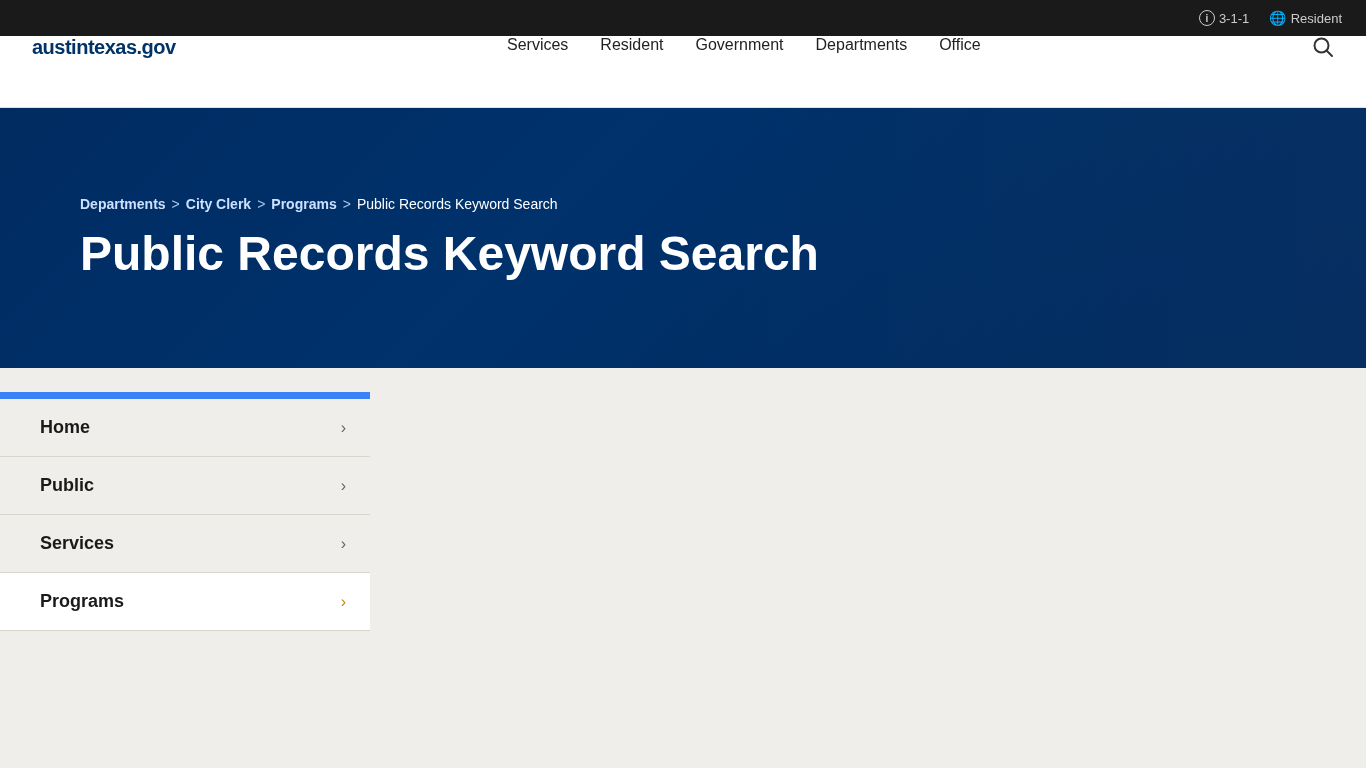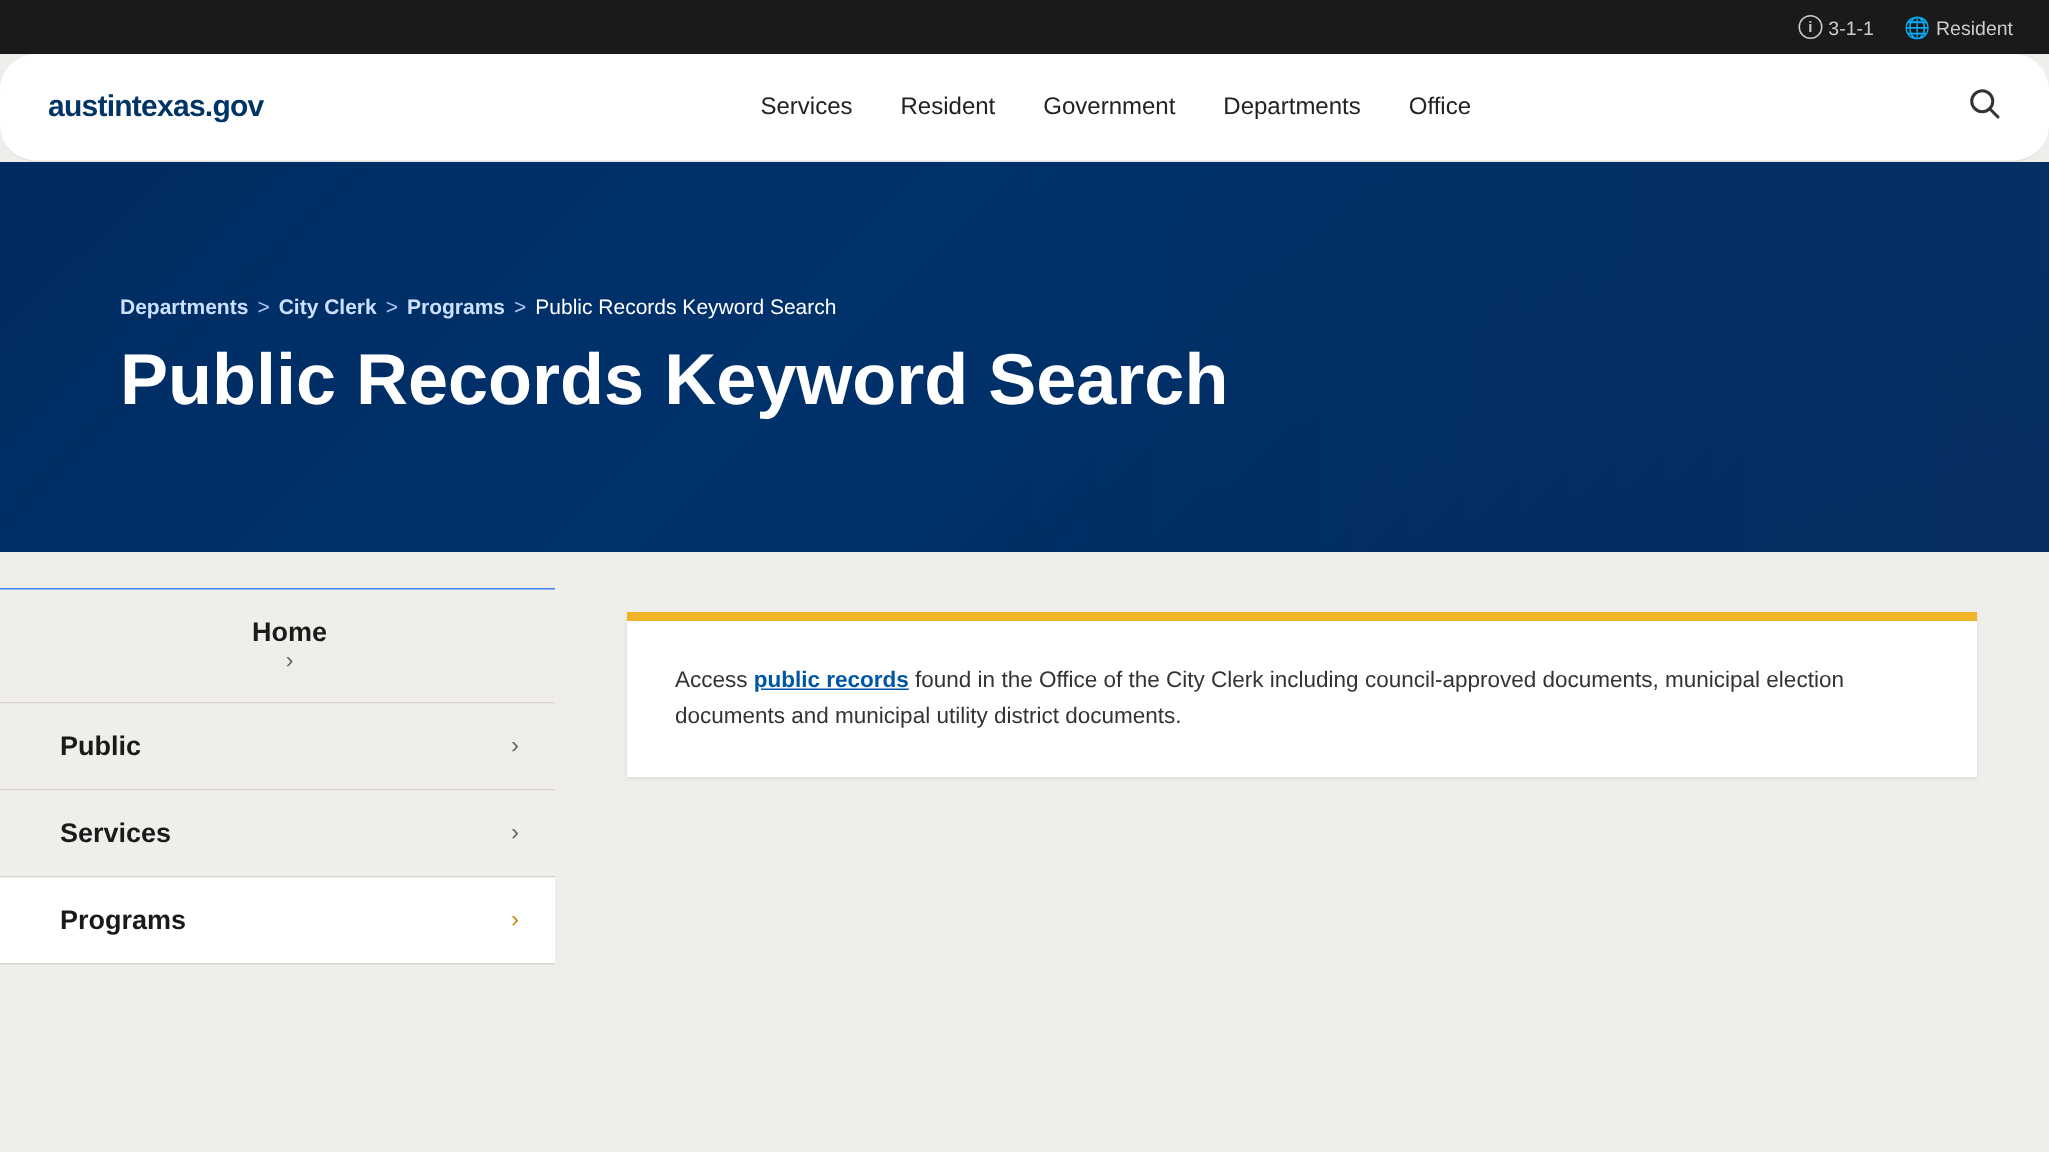--- a/index.html
+++ b/index.html
@@ -37,25 +37,24 @@
     }
     .globe-icon {
       font-size: 14px;
     }
 
     
     .main-nav {
       background: #fff;
       height: 72px;
       display: flex;
-      align-items: center;
+      align-items: flex-start;
       justify-content: space-between;
       padding: 0 32px;
       border-bottom: 1px solid #e0e0e0;
-      border-radius: 24px;
     }
     .site-logo {
       font-size: 20px;
       font-weight: bold;
       color: #003366;
       letter-spacing: -0.5px;
     }
     .nav-links {
       display: flex;
       align-items: center;
@@ -155,22 +154,21 @@
     .sidebar-item {
       display: flex;
       align-items: center;
       justify-content: space-between;
       padding: 18px 24px 18px 40px;
       border-bottom: 1px solid #d8d4ce;
       cursor: pointer;
       background: #f0eeeb;
     }
     .sidebar-item:first-child {
-      border-top: 1px solid #3b82f6;
-      flex-direction: column;
+      border-top: 7px solid #3b82f6;
     }
     .sidebar-item.active {
       background: #fff;
       border-left: none;
     }
     .sidebar-item-label {
       font-size: 18px;
       font-weight: 700;
       color: #1a1a1a;
     }
@@ -269,20 +267,13 @@
     <div class="sidebar-item">
       <span class="sidebar-item-label">Services</span>
       <span class="arrow">›</span>
     </div>
     <div class="sidebar-item active">
       <span class="sidebar-item-label">Programs</span>
       <span class="arrow arrow-right" style="color:#c8860a;">›</span>
     </div>
   </aside>
 
-  <main class="main-content">
-    <div class="content-card">
-      <p>
-        <span>Access </span><a href="#">public records</a><span> found in the Office of the City Clerk including council-approved documents, municipal election documents and municipal utility district documents.</span>
-      </p>
-    </div>
-  </main>
 </div>
 
 </body></html>

